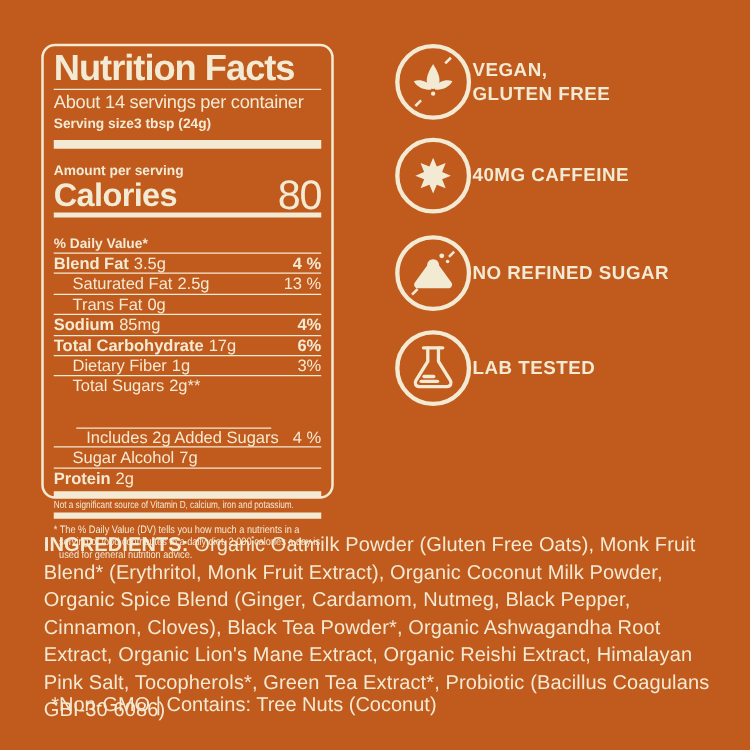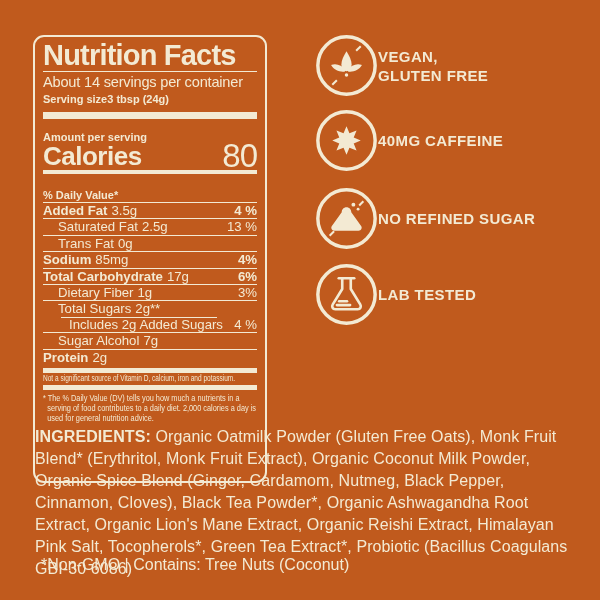--- a/index.html
+++ b/index.html
@@ -2,41 +2,41 @@
 <html style="--bg: #C05A1D; --cream: #F3EAD3;"><head>
 <meta charset="utf-8">
 <style>
   :root { --bg:#C05A1D; --cream:#F3EAD3; }
   * { box-sizing: border-box; }
   html,body { margin:0; padding:0; }
   body { width:600px; height:600px; background:var(--bg); font-family:"Liberation Sans", sans-serif; color:var(--cream); }
   .stage { position:relative; width:600px; height:600px; background:var(--bg); overflow:hidden; }
 
   
-  .nf { position:absolute; left:33px; top:35px; width:234px; height:448px;
+  .nf { position:absolute; left:33px; top:35px; width:234px; height:364px;
         border:2px solid var(--cream); border-radius:11px; padding:5px 8px 4px; color:var(--cream); }
   .nf-title { font-size:29px; font-weight:bold; letter-spacing:-0.8px; line-height:27px;
               border-bottom:1.5px solid var(--cream); padding-bottom:2px; margin-bottom:2px; white-space:nowrap; }
   .nf-servings { font-size:14.6px; line-height:17px; letter-spacing:-0.2px; white-space:nowrap; }
   .nf-servsize { display:flex; justify-content:flex-start; font-weight:bold; font-size:11px; line-height:17px; }
   .bar7 { height:7px; background:var(--cream); margin:4px 0 3px; }
   .bar4 { height:4px; background:var(--cream); margin:2px 0 1px; }
   .bar5 { height:5px; background:var(--cream); }
   .nf-aps { font-size:11px; font-weight:bold; line-height:12px;margin-top:12px; }
   .nf-calrow { display:flex; align-items:flex-end; }
   .nf-callabel { font-size:26px; font-weight:bold; line-height:23px; letter-spacing:-0.5px; }
   .nf-calvalue { margin-left:auto; font-size:33px; font-weight:400; line-height:25px; letter-spacing:-1px; }
   .nf-dvh { text-align:left; font-size:11px; font-weight:bold; line-height:12px; padding:14px 0 1px; }
   .nf-row { display:flex; align-items:baseline; border-top:1px solid var(--cream);
             font-size:13.2px; line-height:13.4px; padding:1px 0; }
   .nm.b, .dv.b { font-weight:bold; }
   .amt { margin-left:4px; }
   .dv { margin-left:auto; }
   .i1 { padding-left:15px; }
-  .i2 { padding-left:26px; }
+  .i2 { padding-left:26px;margin-top:25px; }
   .partial { border-top:none; position:relative; }
   .partial::before { content:""; position:absolute; left:18px; right:40px; top:0; height:1px; background:var(--cream); }
   .condensed { transform-origin:0 50%; }
   .nf-notsig { font-size:8.2px; line-height:10px; width:125%; transform:scaleX(0.8); padding:1px 0; white-space:nowrap; }
   .nf-footnote { font-size:8.6px; line-height:9.8px; width:117%; transform:scaleX(0.855); padding-top:2px;
                  text-indent:-5px; padding-left:5px; }
 
   
   .badge { position:absolute; left:315px; display:flex; align-items:center; color:var(--cream); }
   .badge-icon svg { display:block; width:63px; height:63px; }
@@ -64,21 +64,21 @@
     <div class="bar7"></div>
     <div class="nf-aps">Amount per serving</div>
     <div class="nf-calrow">
       <span class="nf-callabel">Calories</span>
       <span class="nf-calvalue">80</span>
     </div>
     <div class="bar4"></div>
     <div class="nf-dvh">% Daily Value*</div>
 
     <div class="nf-row">
-      <span class="nm b">Added Fat</span>
+      <span class="nm b">Blend Fat</span>
       <span class="amt">3.5g</span>
       <span class="dv b">4 %</span>
     </div>
     <div class="nf-row i1">
       <span class="nm">Saturated Fat</span>
       <span class="amt">2.5g</span>
       <span class="dv">13 %</span>
     </div>
     <div class="nf-row i1">
       <span class="nm">Trans Fat</span>

